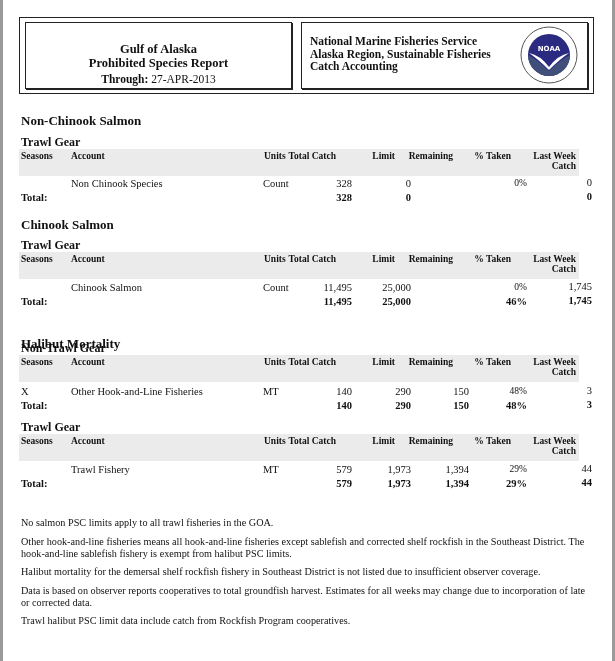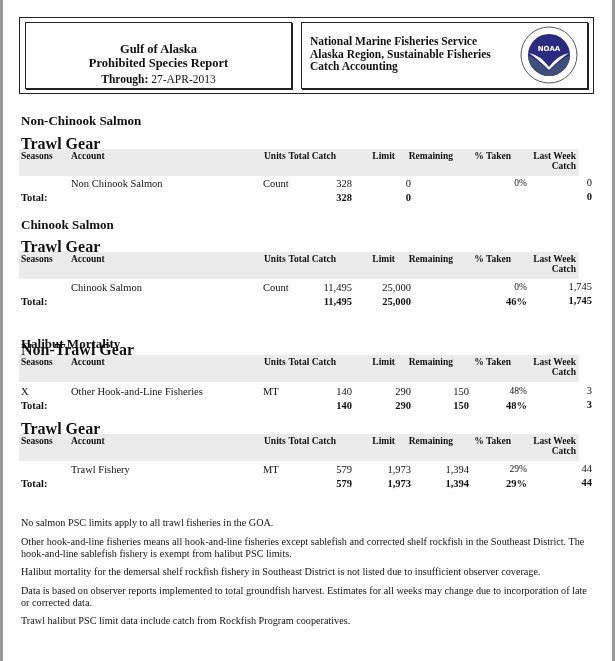--- a/index.html
+++ b/index.html
@@ -23,21 +23,21 @@
   }
   .hbox.left { left: 5px; width: 267px; text-align: center; }
   .hbox.right { left: 281px; width: 287px; }
   .h-title { font-weight: bold; font-size: 12.5px; line-height: 14px; margin-top: 19px; }
   .h-through { position: absolute; bottom: 3px; left: 0; right: 0; font-size: 11.5px; }
   .h-through b { font-weight: bold; }
   .agency { position: absolute; left: 8px; top: 12px; font-weight: bold; font-size: 11.5px; line-height: 12.5px; }
   .noaa-logo { position: absolute; right: 9px; top: 3px; width: 58px; height: 58px; }
 
   .section-title { position: absolute; left: 21px; font-weight: bold; font-size: 13px; }
-  .gear-title { position: absolute; left: 21px; font-weight: bold; font-size: 16px; }
+  .gear-title { position: absolute; left: 21px; font-weight: bold; font-size: 12px; }
 
   .thead {
     position: absolute; left: 19px; width: 560px; height: 27px; background: #ebebeb;
     font-weight: bold; font-size: 9.5px;
   }
   .thead span, .row span { position: absolute; top: 2px; }
   .row { position: absolute; left: 19px; width: 576px; height: 14px; font-size: 10.5px; }
   .row.total { font-weight: bold; }
   .c-season { left: 2px; }
   .c-account { left: 52px; }
@@ -91,21 +91,21 @@
   <span class="c-account">Account</span>
   <span class="c-units">Units</span>
   <span class="c-total">Total Catch</span>
   <span class="c-limit">Limit</span>
   <span class="c-remaining">Remaining</span>
   <span class="c-taken">% Taken</span>
   <span class="c-lastweek"><span style="position:static">Last Week</span><br><span style="position:static">Catch</span></span>
 </div>
 <div class="row" style="top:176px">
   <span class="c-season"></span>
-  <span class="c-account">Non Chinook Salmon</span>
+  <span class="c-account">Non Chinook Species</span>
   <span class="c-units">Count</span>
   <span class="c-total">328</span>
   <span class="c-limit">0</span>
   <span class="c-remaining"></span>
   <span class="c-taken" style="font-size:9.5px">0%</span>
   <span class="c-lastweek">0</span>
 </div>
 <div class="row total" style="top:190px">
   <span class="c-season">Total:</span>
   <span class="c-total">328</span>
@@ -204,15 +204,15 @@
   <span class="c-limit">1,973</span>
   <span class="c-remaining">1,394</span>
   <span class="c-taken">29%</span>
   <span class="c-lastweek">44</span>
 </div>
 
 <div class="notes">
   <p>No salmon PSC limits apply to all trawl fisheries in the GOA.</p>
   <p>Other hook-and-line fisheries means all hook-and-line fisheries except sablefish and corrected shelf rockfish in the Southeast District. The hook-and-line sablefish fishery is exempt from halibut PSC limits.</p>
   <p>Halibut mortality for the demersal shelf rockfish fishery in Southeast District is not listed due to insufficient observer coverage.</p>
-  <p>Data is based on observer reports implemented to total groundfish harvest.  Estimates for all weeks may change due to incorporation of late or corrected data.</p>
+  <p>Data is based on observer reports cooperatives to total groundfish harvest.  Estimates for all weeks may change due to incorporation of late or corrected data.</p>
   <p>Trawl halibut PSC limit data include catch from Rockfish Program cooperatives.</p>
 </div>
 
 </body></html>

